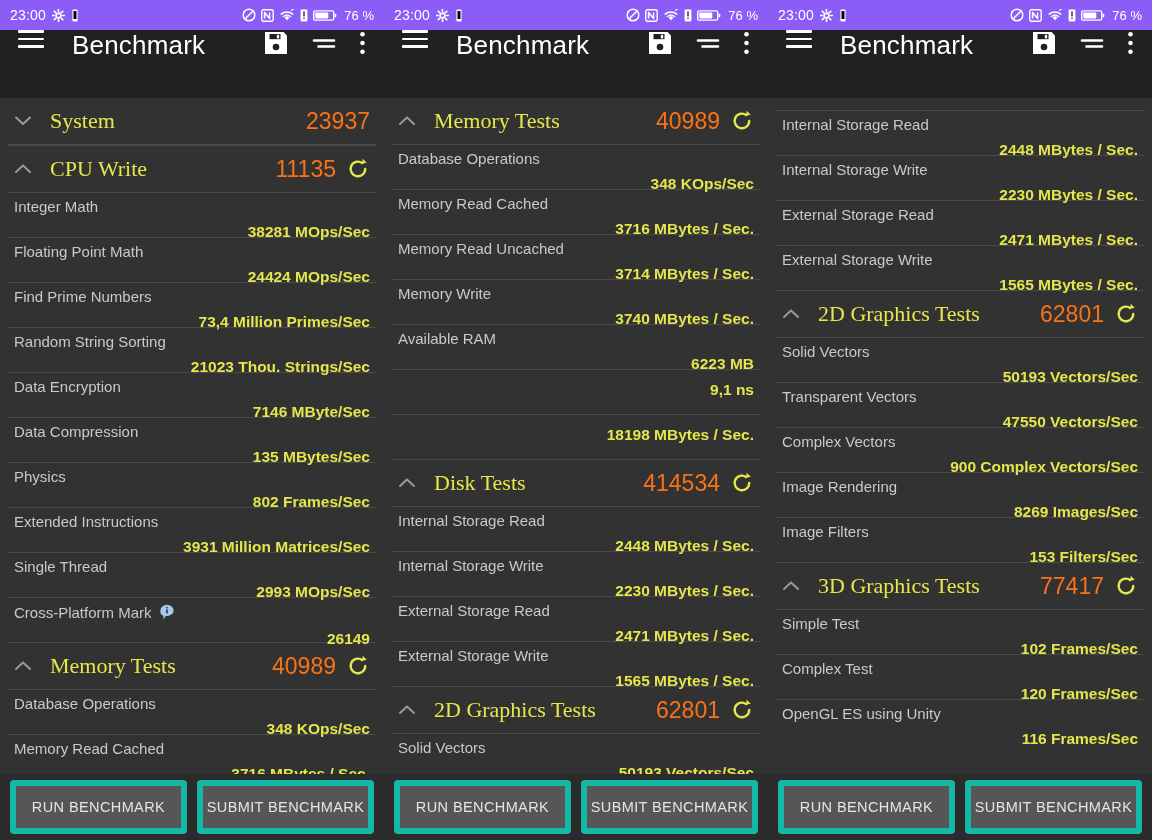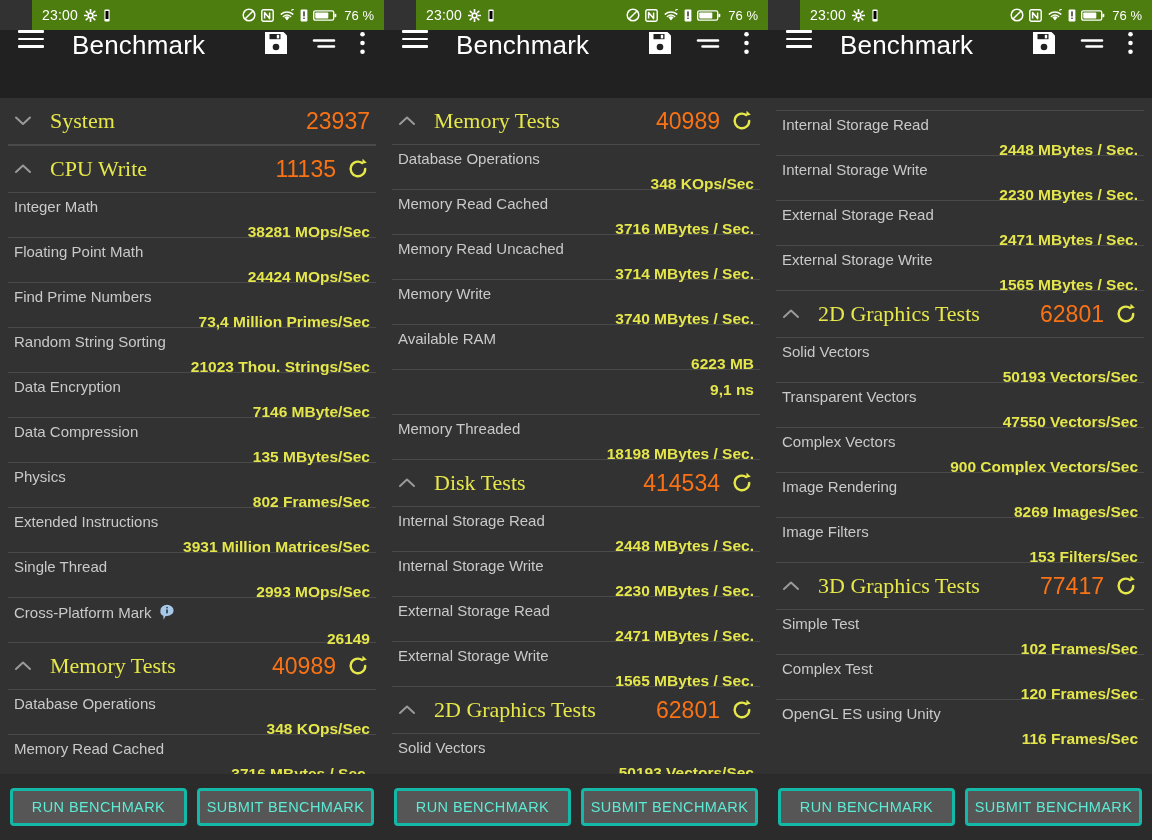--- a/index.html
+++ b/index.html
@@ -14,25 +14,24 @@
     width: 384px; height: 840px;
     display: flex; flex-direction: column;
     background: #323232;
     position: relative;
     overflow: hidden;
   }
 
   
   .statusbar {
     height: 30px; flex: 0 0 30px;
-    background: #4d7c0f;
+    background: #8b5cf6;
     display: flex; align-items: center;
     padding: 0 10px;
     color: #fff;
-    margin-left: 32px;
   }
   .sb-left { display: flex; align-items: center; gap: 6px; }
   .sb-clock { font-size: 14px; letter-spacing: .2px; }
   .sb-right { margin-left: auto; display: flex; align-items: center; gap: 5px; }
   .sb-pct { font-size: 13px; margin-left: 2px; }
   .sb-ico { display: inline-flex; align-items: center; }
 
   
   .appbar {
     height: 68px; flex: 0 0 68px;
@@ -90,25 +89,25 @@
   .clipped .section-row { height: 46px; margin-top: -34px; }
 
   
   .bottombar {
     flex: 0 0 66px; height: 66px;
     background: #2b2b2b;
     display: flex; align-items: center; gap: 10px;
     padding: 0 10px;
   }
   .btn {
-    flex: 1 1 0; height: 38px;
+    flex: 1 1 0; height: 54px;
     background: #565656;
-    border: 3px solid #14b8a6;
+    border: 6px solid #14b8a6;
     border-radius: 4px;
-    color: #5eead4; font-size: 14.5px; letter-spacing: .4px;
+    color: #e5e5e5; font-size: 14.5px; letter-spacing: .4px;
     display: flex; align-items: center; justify-content: center;
     cursor: pointer; white-space: nowrap;
   }
 </style>
 </head>
 <body>
 
 <div class="screen" id="screen">
     <div class="panel">
       <div class="statusbar">
@@ -486,23 +485,20 @@
             <span>Available RAM</span>
           </div>
           <div class="test-value">6223 MB</div>
         </div>
         <div class="row-sep"></div>
         <div class="test-row">
           <div class="test-value">9,1 ns</div>
         </div>
         <div class="row-sep"></div>
         <div class="test-row">
-          <div class="test-label">
-            <span>Memory Threaded</span>
-          </div>
           <div class="test-value">18198 MBytes / Sec.</div>
         </div>
         <div class="row-sep"></div>
         <div class="section-row">
           <div class="chev">
             <svg width="18" height="18" viewBox="0 0 18 18">
               <path d="M2 12L9 5.5l7 6.5" fill="none" stroke="#9a9a9a" stroke-width="2" stroke-linecap="round" stroke-linejoin="round"></path>
             </svg>
           </div>
           <div class="section-title">Disk Tests</div>

